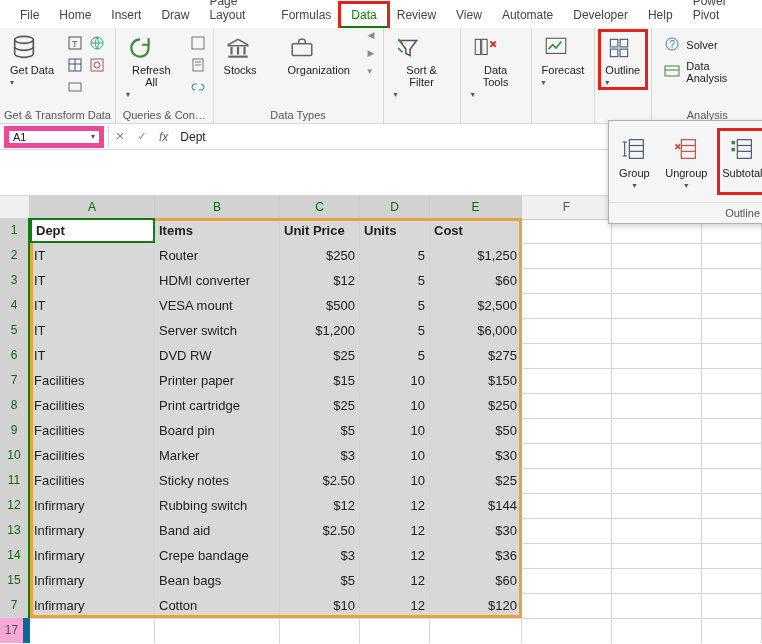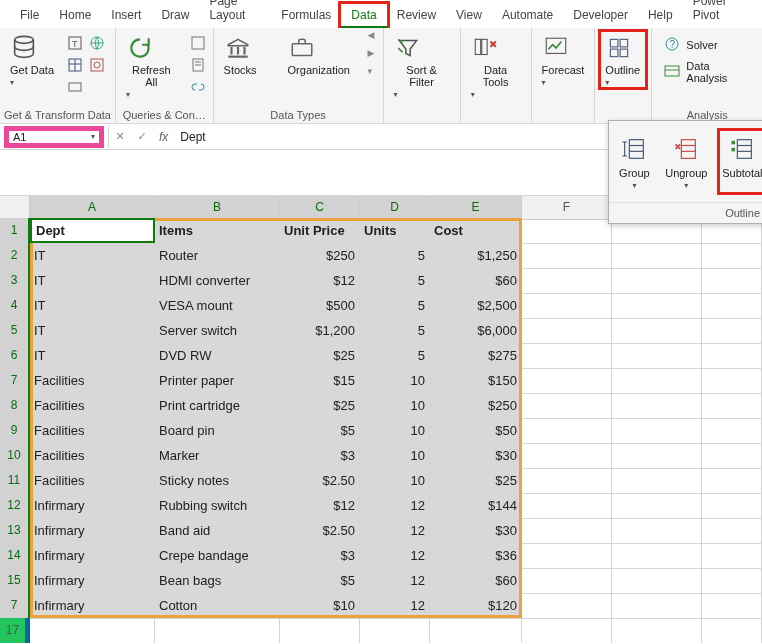--- a/index.html
+++ b/index.html
@@ -121,21 +121,21 @@
     .fxbtn { width: 22px; height: 22px; display: flex; align-items: center; justify-content: center; color: #888; }
     .fx { font-style: italic; font-size: 12px; margin: 0 6px; color: #666; }
     .finput { flex: 1; border: none; outline: none; font-size: 12px; padding: 0 6px; color: #222; }
     
     .sheet { position: relative; }
     .colheads { display: grid; grid-template-columns: 30px 125px 125px 80px 70px 92px 90px 90px 60px; height: 22px; }
     .colhead { background: #f0f0f0; border-right: 1px solid #ccc; border-bottom: 1px solid #ccc; text-align: center; font-size: 12px; color: #555; line-height: 22px; }
     .colhead.sel { background: #d2d2d2; color: #0a6b0a; border-bottom: 2px solid #0f7b0f; }
     .rows { }
     .row { display: grid; grid-template-columns: 30px 125px 125px 80px 70px 92px 90px 90px 60px; height: 25px; }
-    .rowhead { background: #22c55e; border-right: 5px solid #0369a1; border-bottom: 1px solid #ccc; text-align: center; font-size: 12px; color: #555; line-height: 25px; }
+    .rowhead { background: #f9a8d4; border-right: 7px solid #0369a1; border-bottom: 1px solid #ccc; text-align: center; font-size: 12px; color: #555; line-height: 25px; }
     .rowhead.sel { background: #d2d2d2; color: #0a6b0a; border-right: 2px solid #0f7b0f; }
     .cell { border-right: 1px solid #d4d4d4; border-bottom: 1px solid #d4d4d4; font-size: 13px; padding: 0 4px; line-height: 25px; white-space: nowrap; overflow: hidden; }
     .cell.sel { background: #d8d8d8; }
     .cell.hdr { font-weight: 700; }
     .cell.r { text-align: right; }
     .selection-border {
       position: absolute;
       border: 3px solid #e8a33d;
       pointer-events: none;
     }

